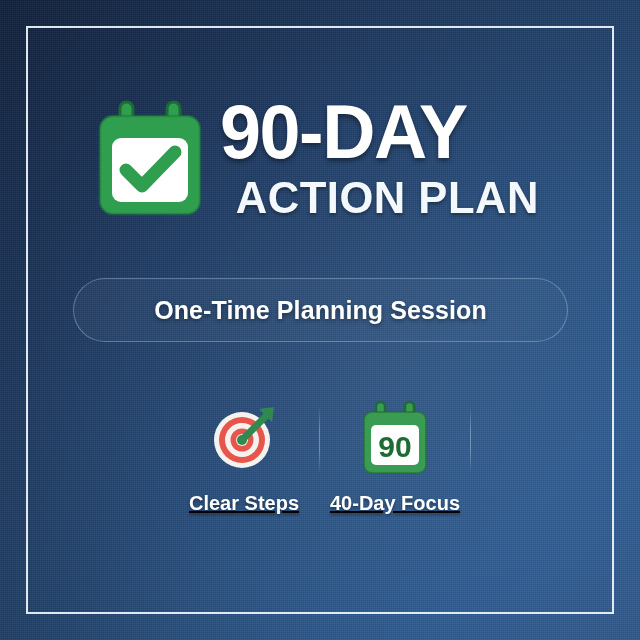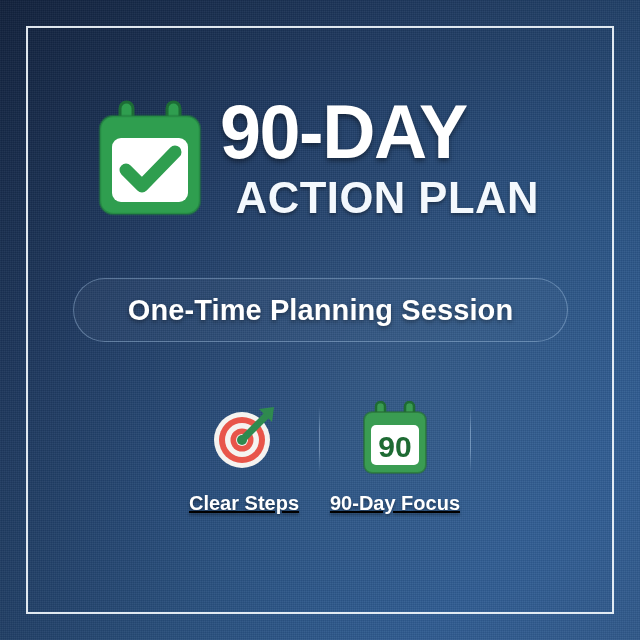--- a/index.html
+++ b/index.html
@@ -78,21 +78,21 @@
   
   .pill {
     position:absolute; left:73px; top:278px;
     width:495px; height:64px;
     border:1px solid rgba(168,198,228,0.42);
     border-radius:34px;
     background:linear-gradient(135deg, rgba(255,255,255,0.040), rgba(255,255,255,0.015));
     display:flex; align-items:center; justify-content:center;
   }
   .pill-text {
-    font-size:29px; font-weight:bold; color:#ffffff;
+    font-size:25px; font-weight:bold; color:#ffffff;
     letter-spacing:0.1px;
     text-shadow:0 2px 4px rgba(0,0,0,0.38);
     white-space:nowrap;
     text-align:center;
   }
 
   
   .features {
     position:absolute; left:0; right:0; top:398px;
     display:flex; justify-content:center; align-items:flex-start;
@@ -174,21 +174,21 @@
         <div class="feature-icon">
           <svg width="66" height="74" viewBox="0 0 66 74" xmlns="http://www.w3.org/2000/svg">
             <rect x="14" y="1" width="9" height="19" rx="4.5" fill="#3a9c52" stroke="#1e6b33" stroke-width="2.5"></rect>
             <rect x="43" y="1" width="9" height="19" rx="4.5" fill="#3a9c52" stroke="#1e6b33" stroke-width="2.5"></rect>
             <rect x="2" y="11" width="62" height="61" rx="8" fill="#3a9c52"></rect>
             <rect x="2" y="11" width="62" height="61" rx="8" fill="none" stroke="#246c36" stroke-width="2" opacity="0.6"></rect>
             <rect x="9" y="24" width="48" height="40" rx="5" fill="#ffffff"></rect>
             <text x="33" y="56" font-family="'Liberation Sans',sans-serif" font-size="30" font-weight="bold" fill="#1e6b33" text-anchor="middle">90</text>
           </svg>
         </div>
-        <div class="feature-label">90-Day Focus</div>
+        <div class="feature-label">40-Day Focus</div>
       </div>
 
       <div class="sep"></div>
 
 
     </div>
 
   </div>
 </div>
 

